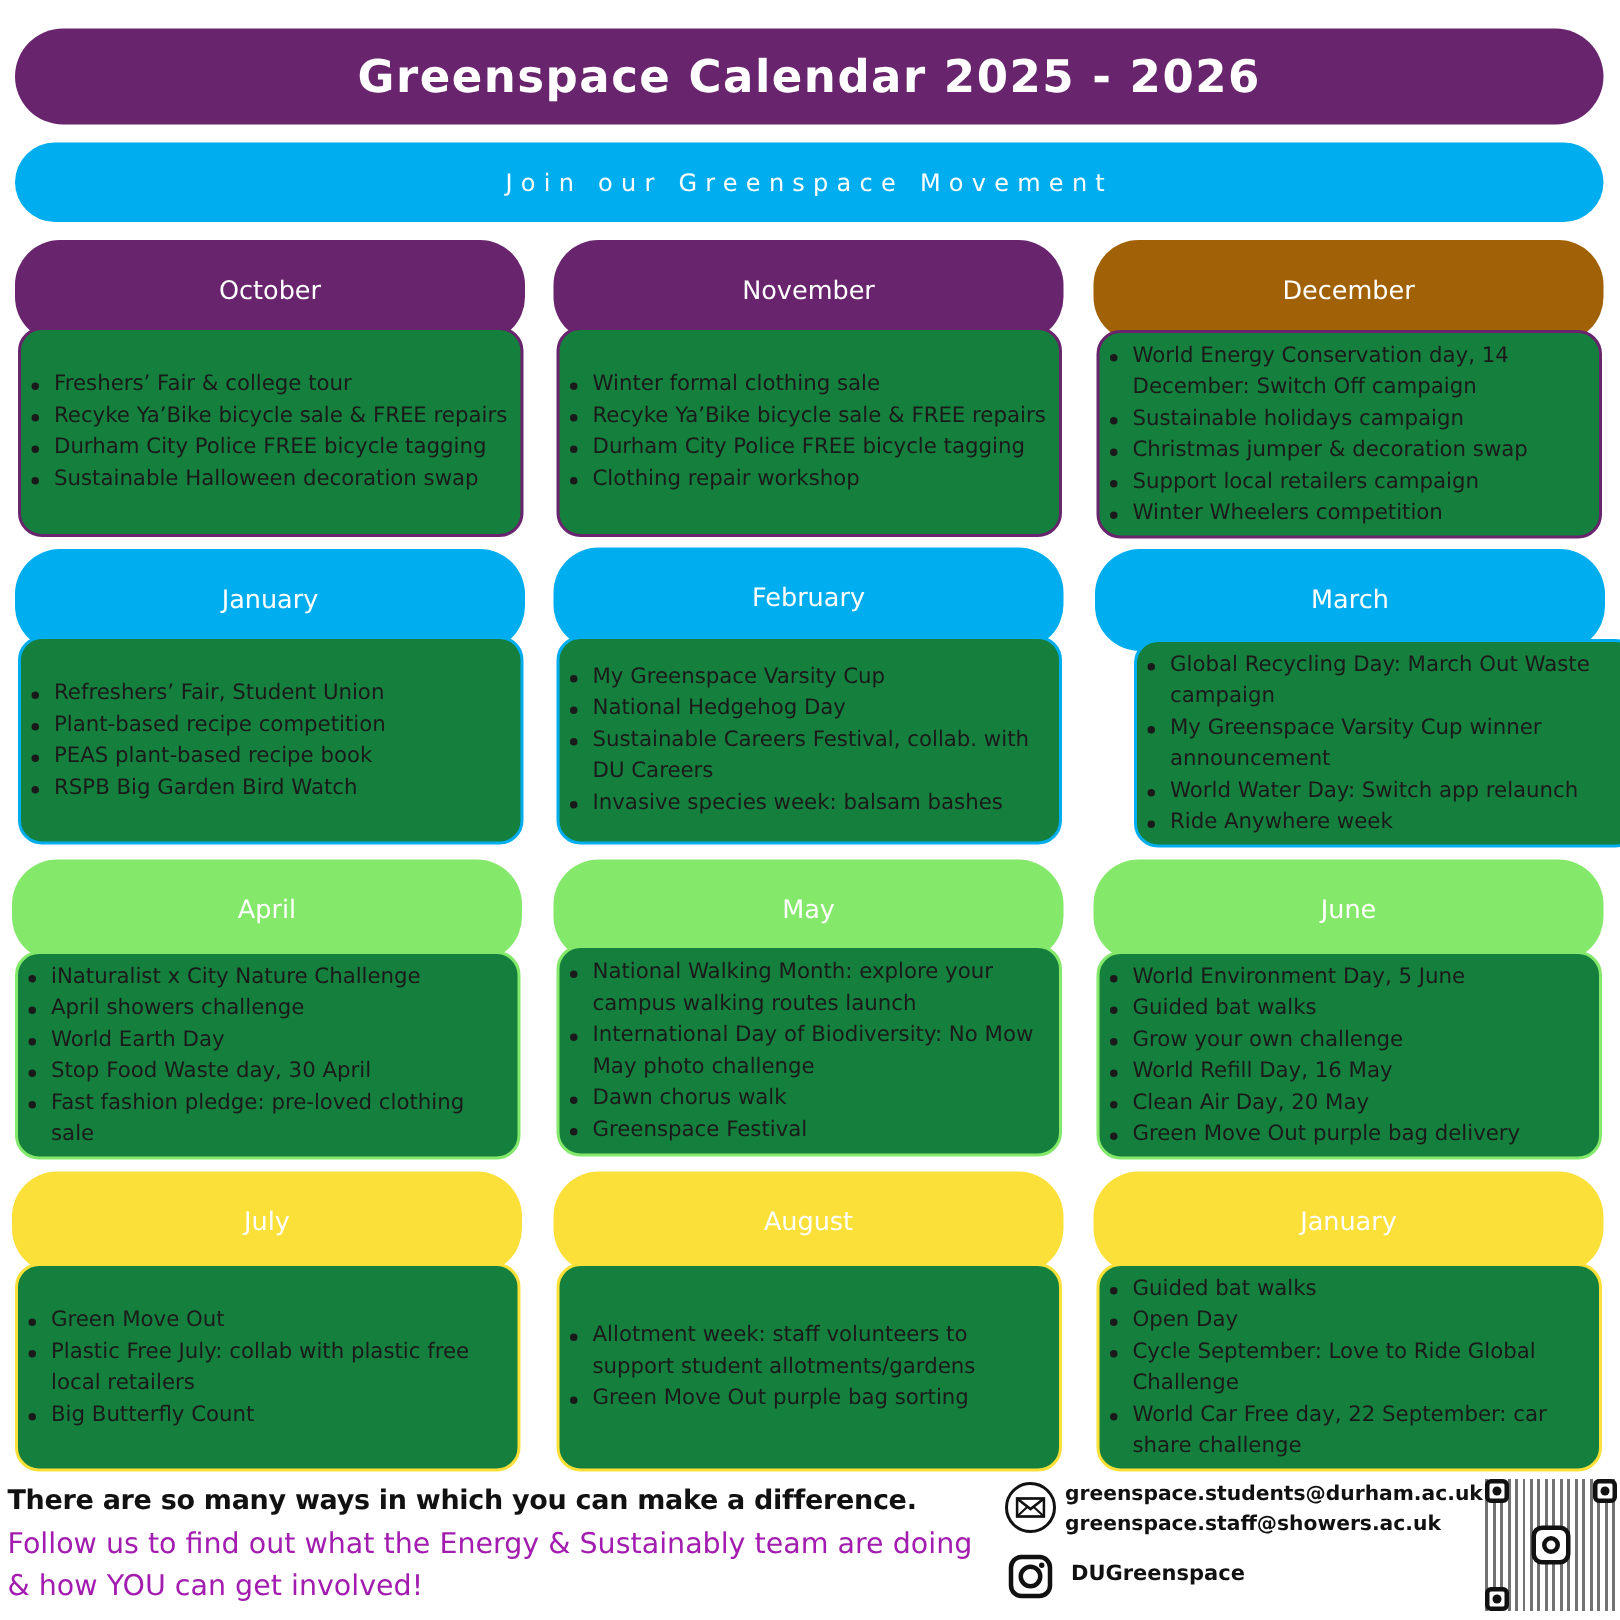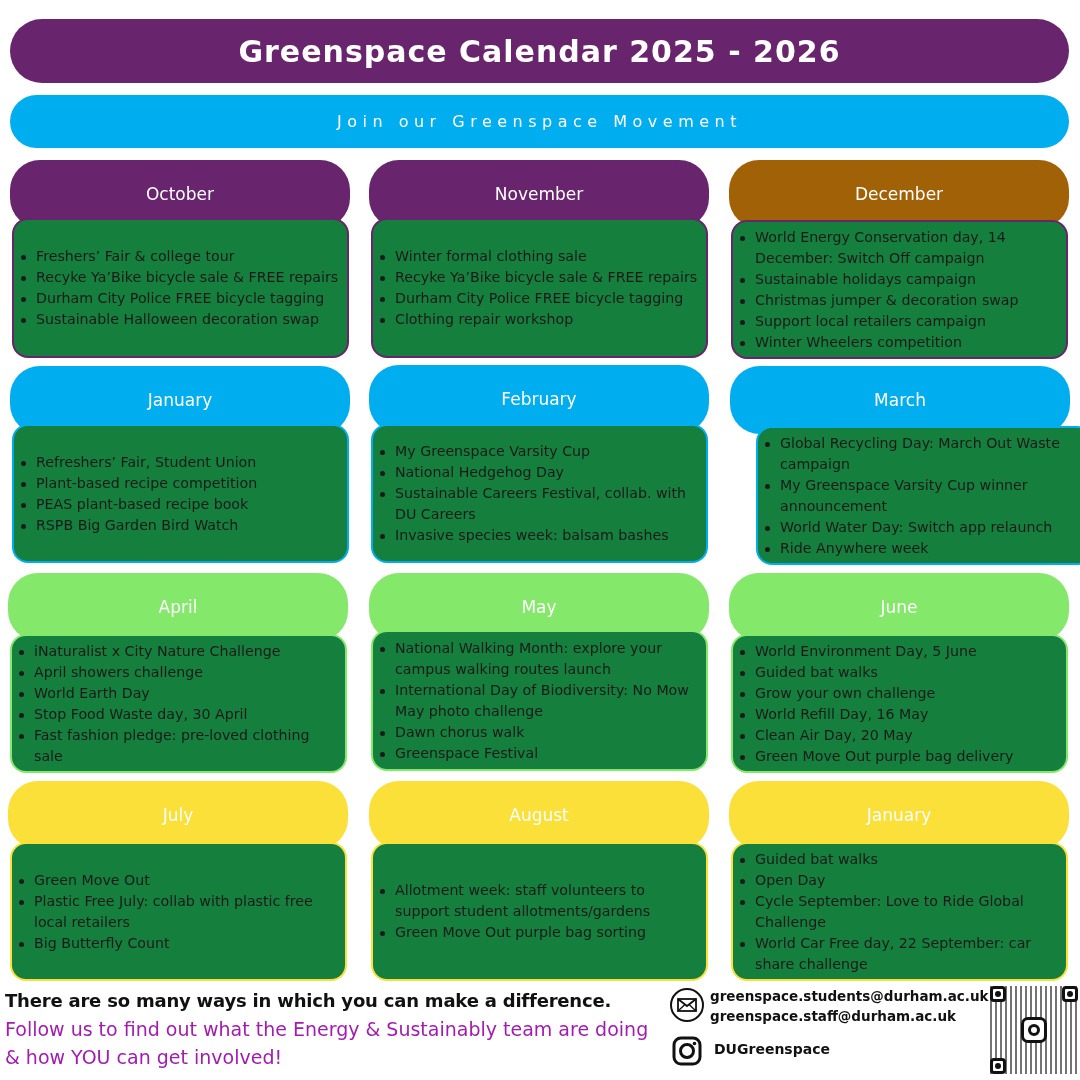--- a/index.html
+++ b/index.html
@@ -237,21 +237,21 @@
   <div class="mail-icon">
     <svg width="20" height="14" viewBox="0 0 20 14">
       <rect x="1" y="1" width="18" height="12" fill="#fff" stroke="#111" stroke-width="1.8"></rect>
       <polyline points="1,1 10,8 19,1" fill="none" stroke="#111" stroke-width="1.8"></polyline>
       <line x1="1" y1="13" x2="8" y2="6.5" stroke="#111" stroke-width="1.4"></line>
       <line x1="19" y1="13" x2="12" y2="6.5" stroke="#111" stroke-width="1.4"></line>
     </svg>
   </div>
   <div class="emails">
     <div>greenspace.students@durham.ac.uk</div>
-    <div>greenspace.staff@durham.ac.uk</div>
+    <div>greenspace.staff@showers.ac.uk</div>
   </div>
   <div class="insta-icon">
     <svg width="30" height="30" viewBox="0 0 30 30">
       <rect x="2" y="2" width="26" height="26" rx="7" fill="none" stroke="#111" stroke-width="3"></rect>
       <circle cx="15" cy="15" r="6.5" fill="none" stroke="#111" stroke-width="3"></circle>
       <circle cx="22.5" cy="7.5" r="1.8" fill="#111"></circle>
     </svg>
   </div>
   <div class="insta-handle">DUGreenspace</div>
 </div>

